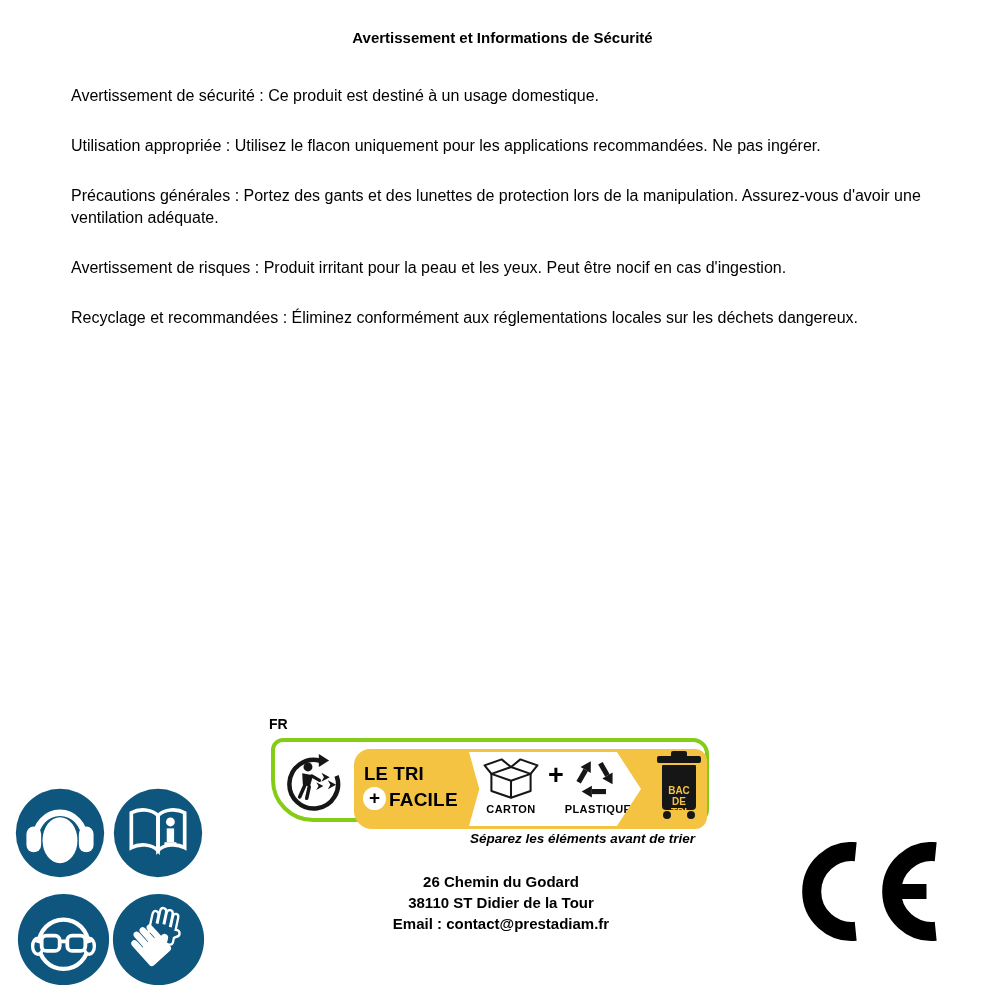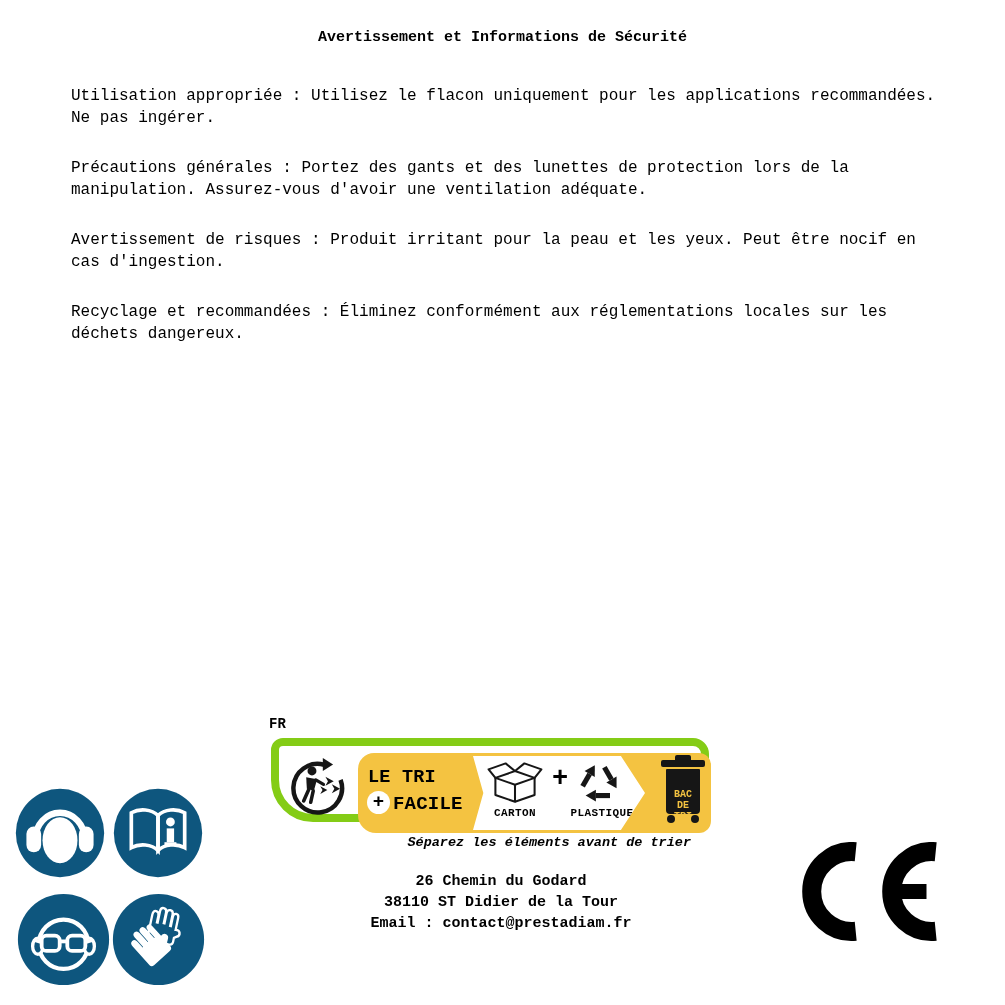--- a/index.html
+++ b/index.html
@@ -1,35 +1,35 @@
 <!DOCTYPE html>
 <html><head>
 <meta charset="utf-8">
 <style>
   * { margin:0; padding:0; box-sizing:border-box; }
   html,body { background:#fff; }
   .page {
     position:relative; width:1005px; height:1005px; background:#ffffff;
-    font-family:Liberation Mono, monospace; color:#000; overflow:hidden;
+    font-family:Liberation Sans, sans-serif; color:#000; overflow:hidden;
   }
   .title {
     position:absolute; top:29px; left:0; width:100%;
     text-align:center; font-size:15px; font-weight:700;
   }
   .body-text { position:absolute; top:85px; left:71px; width:869px; }
   .body-text p { font-size:16px; line-height:22px; margin:0 0 28px 0; font-weight:400; }
 
   
   .mi { position:absolute; }
 
   
   .fr-code { position:absolute; left:269px; top:716px; font-size:14px; font-weight:700; }
   .tri-box {
     position:absolute; left:271px; top:738px; width:438px; height:84px;
-    background:#fff; border:8px solid #84cc16;
+    background:#fff; border:4px solid #84cc16;
     border-radius:12px 16px 12px 42px;
   }
   .tri-box .inner { position:absolute; inset:0; }
   .triman { position:absolute; left:8px; top:7px; width:64px; height:64px; }
   .band {
     position:absolute; left:79px; top:7px; width:353px; height:80px;
     border-radius:16px 12px 12px 18px;
   }
   .tri-line1 { position:absolute; left:89px; top:21px; font-size:18.5px; font-weight:700; letter-spacing:0.2px; }
   .plus-circle {
@@ -63,20 +63,21 @@
   .ce { position:absolute; left:798px; top:842px; }
 </style>
 </head>
 <body>
 
 <div class="page">
 
   <div class="title">Avertissement et Informations de Sécurité</div>
 
   <div class="body-text">
+    <p>Avertissement de sécurité : Ce produit est destiné à un usage domestique.</p>
     <p>Utilisation appropriée : Utilisez le flacon uniquement pour les applications recommandées. Ne pas ingérer.</p>
     <p>Précautions générales : Portez des gants et des lunettes de protection lors de la manipulation. Assurez-vous d'avoir une ventilation adéquate.</p>
     <p>Avertissement de risques : Produit irritant pour la peau et les yeux. Peut être nocif en cas d'ingestion.</p>
     <p>Recyclage et recommandées : Éliminez conformément aux réglementations locales sur les déchets dangereux.</p>
   </div>
 
   <svg class="mi" style="left:14px; top:787px;" width="92" height="92" viewBox="0 0 100 100">
     <circle cx="50" cy="50" r="48" fill="#0E567E"></circle>
     <path d="M 23 57 A 27 29 0 0 1 77 57" fill="none" stroke="#fff" stroke-width="7"></path>
     <ellipse cx="50" cy="58" rx="19" ry="25" fill="#fff"></ellipse>

